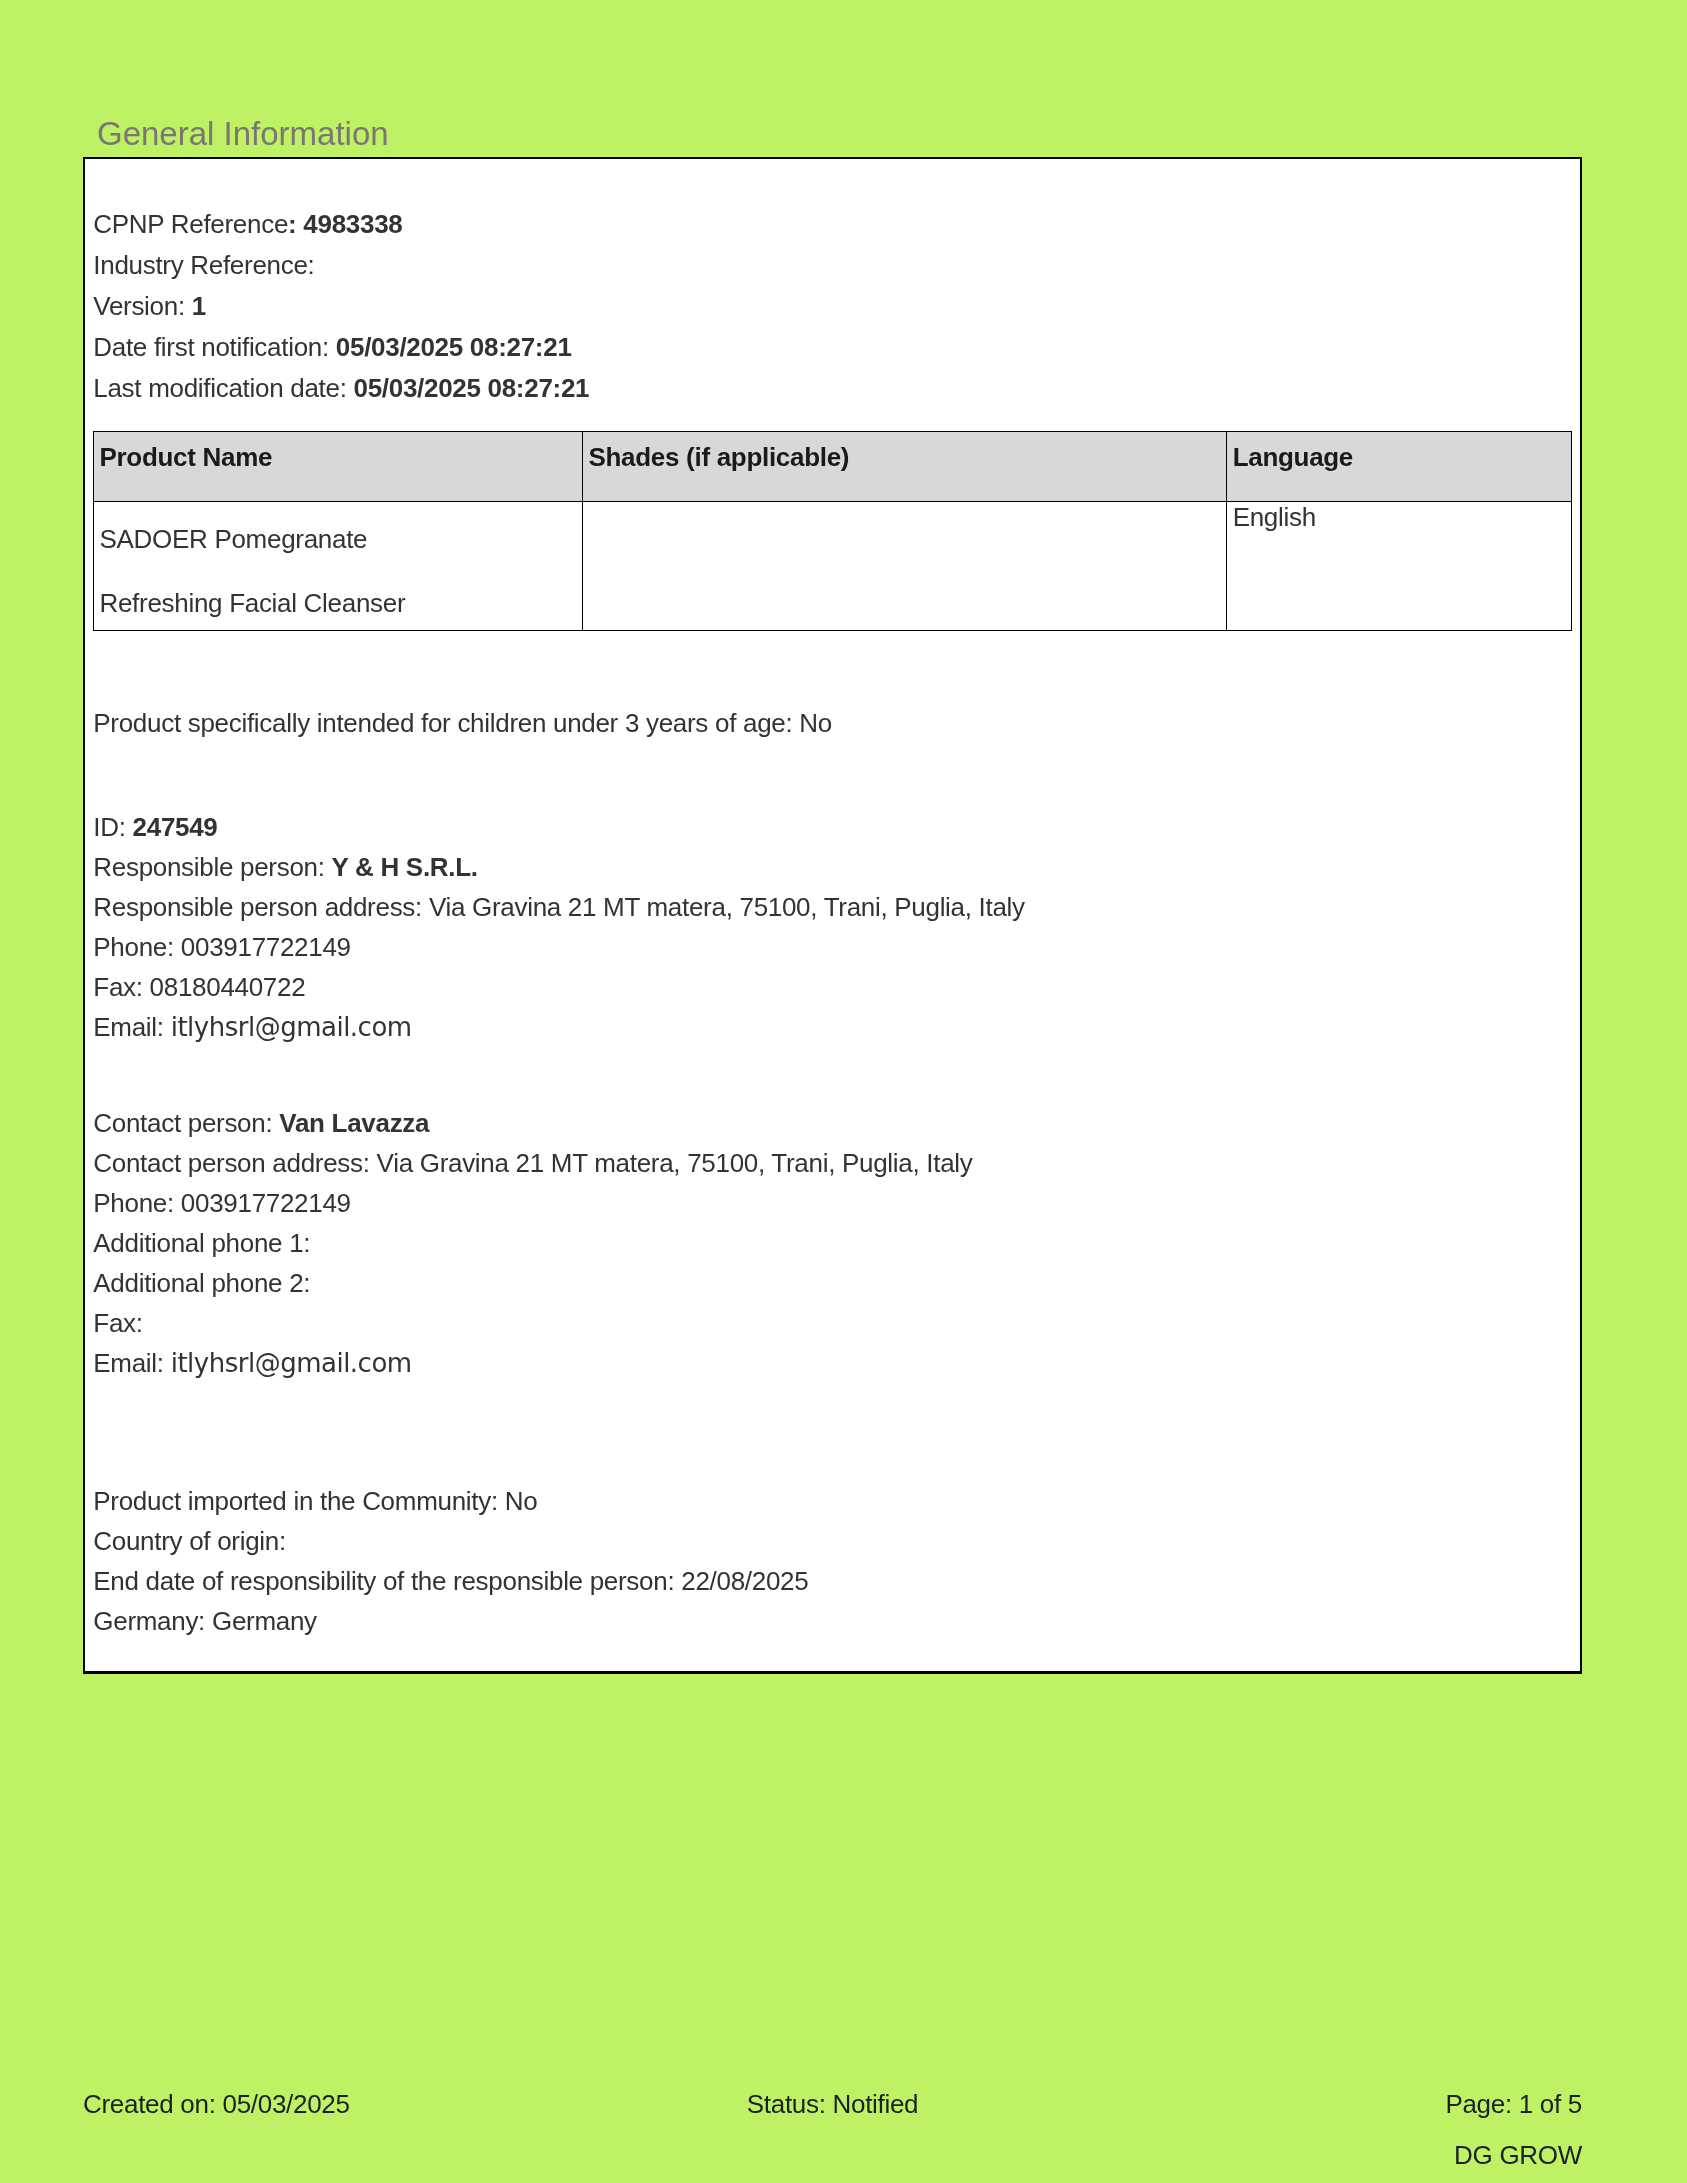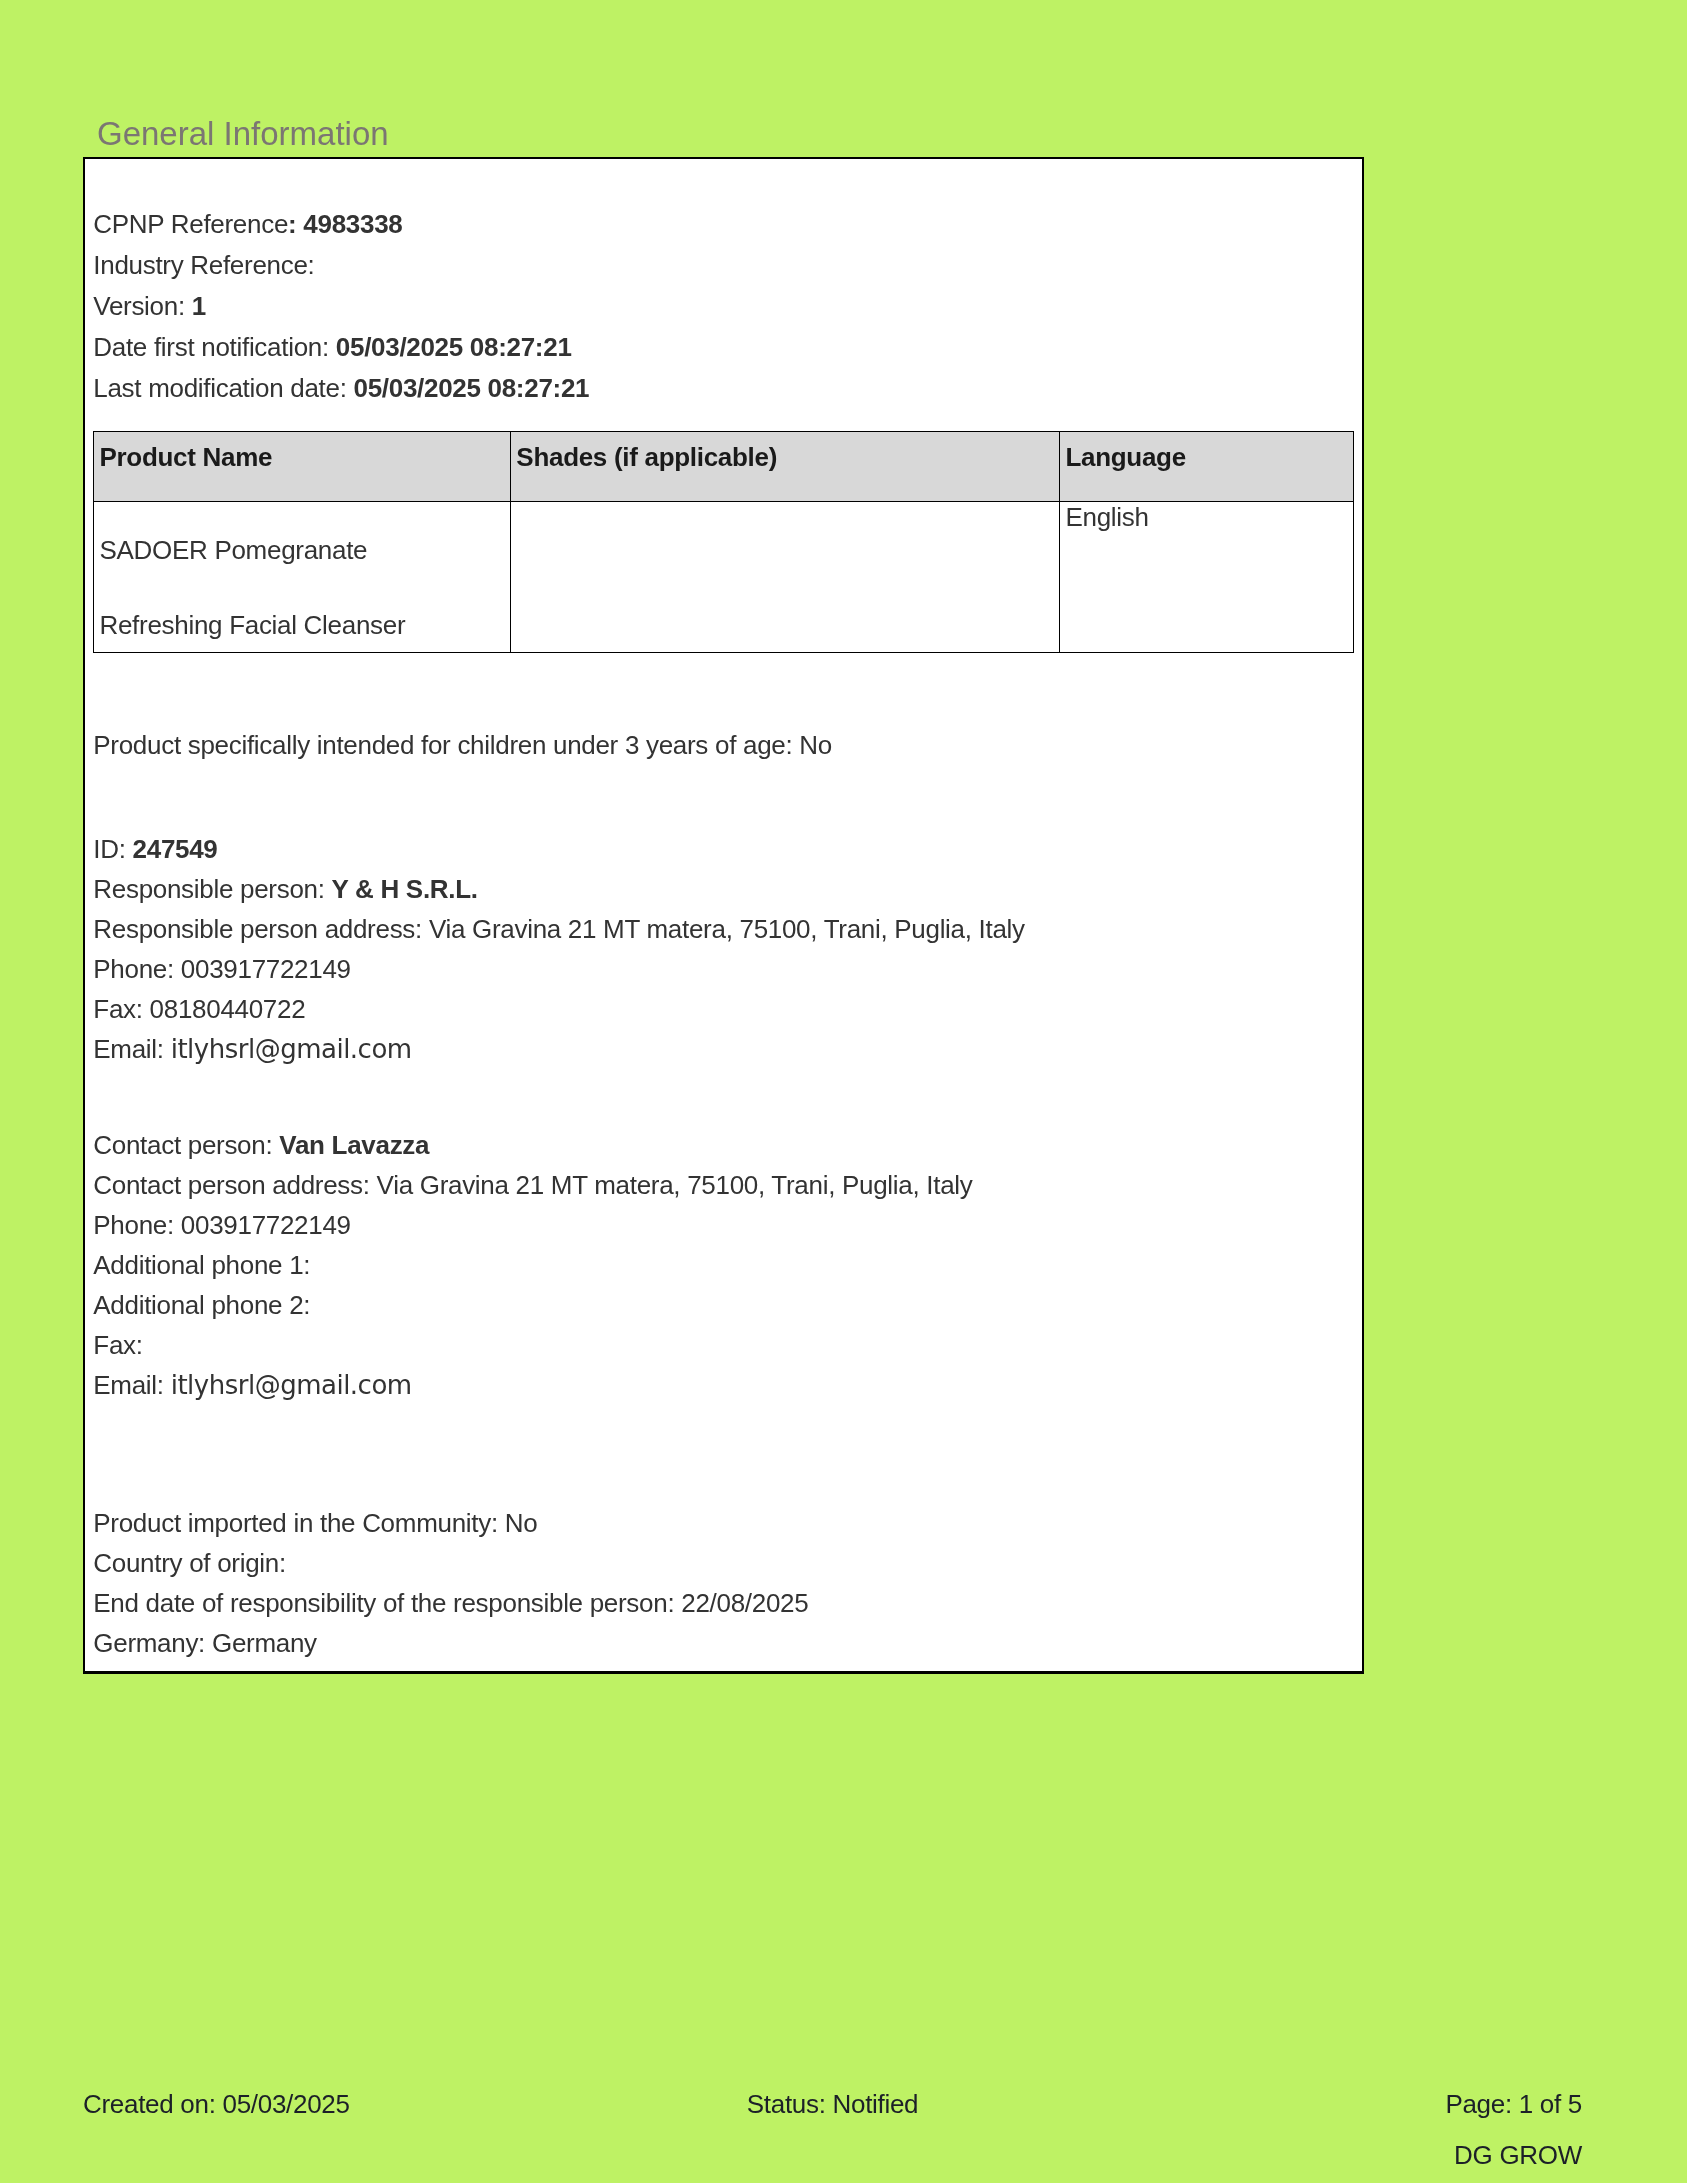--- a/index.html
+++ b/index.html
@@ -18,21 +18,21 @@
     top:116px;
     font-size:33px;
     line-height:36px;
     color:#7b7673;
     letter-spacing:0px;
   }
   .info-box{
     position:absolute;
     left:83px;
     top:157px;
-    width:1281px;
+    width:1499px;
     height:1517px;
     box-sizing:border-box;
     border:2.1px solid #000000;
     border-bottom-width:3.6px;
     padding:0 8.3px;
     background:#ffffff;
   }
   .line{
     font-size:26px;
     line-height:41px;
@@ -65,21 +65,21 @@
   }
   table.product-table th{
     background:#d8d8d8;
     height:59px;
     font-weight:bold;
     color:#1a1a1a;
     vertical-align:top;
     padding-top:10px;
   }
   table.product-table td{height:108px;}
-  td.cell-product .pn-line{line-height:53px; padding-top:22px;}
+  td.cell-product .pn-line{line-height:53px; padding-top:11px;}
   td.cell-language{vertical-align:middle;margin-left:40px;}
   .col-name{width:33.1%;}
   .col-shades{width:43.6%;}
   .col-lang{width:23.3%;}
 
   .footer{
     position:absolute;
     left:83px;
     top:2089px;
     width:1499px;

